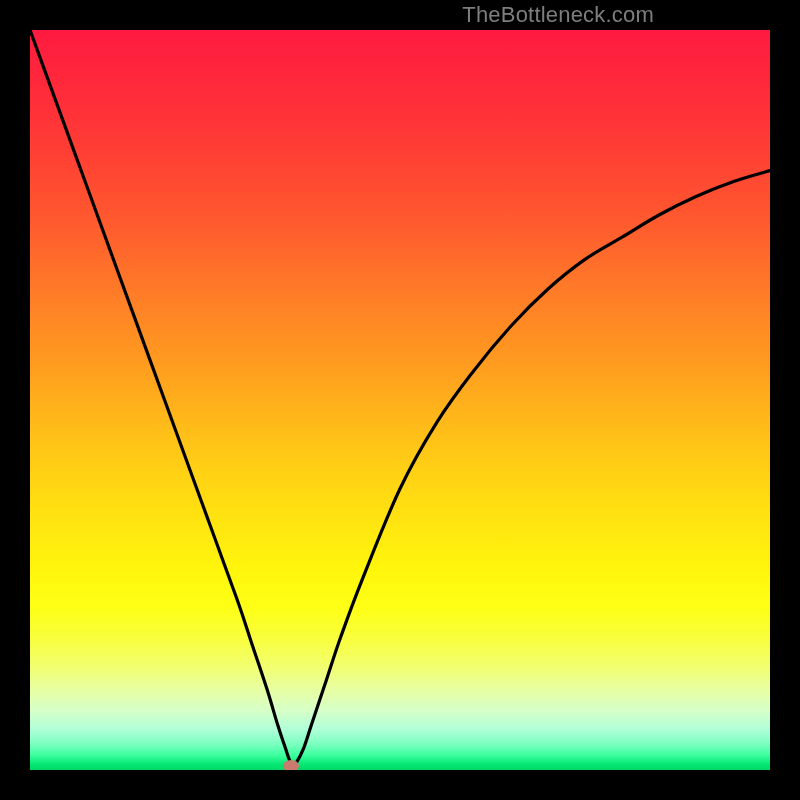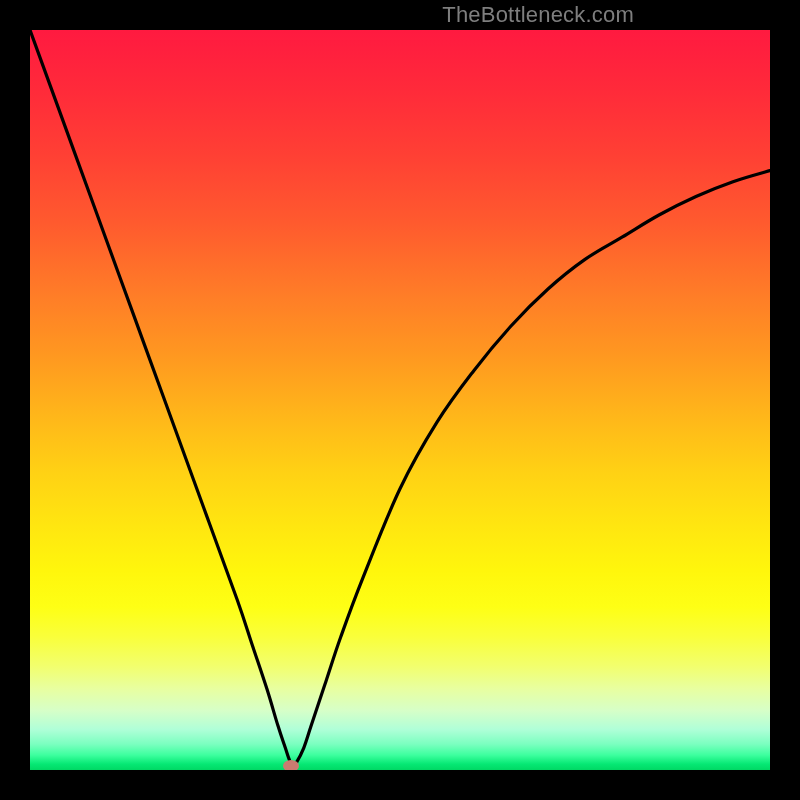--- a/index.html
+++ b/index.html
@@ -9,20 +9,21 @@
     height: 800px;
     background: #000;
     overflow: hidden;
     font-family: Arial, Helvetica, sans-serif;
   }
   .frame {
     position: relative;
     width: 644px;
     height: 800px;
     background: #000;
+    padding-left: 20px;
   }
   .watermark {
     position: absolute;
     top: 2px;
     right: 10px;
     color: #7e7e7e;
     font-size: 22px;
     font-weight: 500;
     letter-spacing: 0.2px;
     z-index: 20;

